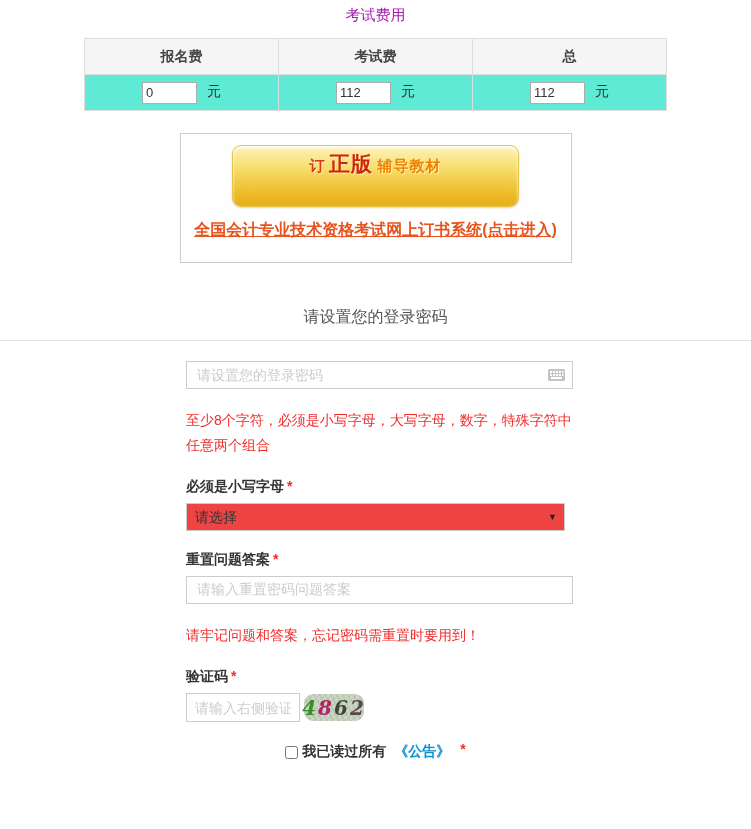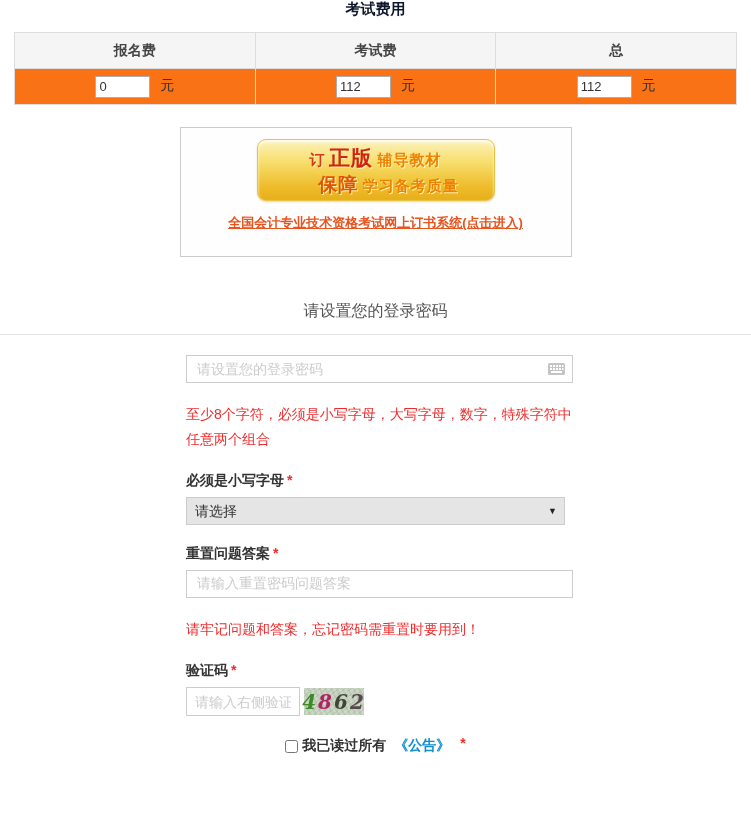--- a/index.html
+++ b/index.html
@@ -1,44 +1,44 @@
 <!DOCTYPE html>
 <html><head>
 <meta charset="utf-8">
 <style>
   * { box-sizing: border-box; }
   html,body { margin:0; padding:0; }
   body {
     width:751px; height:829px; background:#fff; position:relative; overflow:hidden;
     font-family:"Liberation Sans","DejaVu Sans",sans-serif; color:#333;
   }
-  .page-title { text-align:center; font-size:15px; font-weight:bold; color:#0f172a; padding-top:0; }
+  .page-title { text-align:center; font-size:15px; font-weight:normal; color:#a21caf; padding-top:6px; }
 
   
-  table.fee { width:723px; margin:13px auto 0; border-collapse:collapse; table-layout:fixed; }
+  table.fee { width:583px; margin:13px auto 0; border-collapse:collapse; table-layout:fixed; }
   table.fee th { background:#f5f5f5; border:1px solid #ddd; height:36px; font-size:14px; font-weight:bold; color:#444; text-align:center; }
-  table.fee td { border:1px solid #ddd; height:36px; text-align:center; font-size:14px; color:#333; background:#f97316; }
+  table.fee td { border:1px solid #ddd; height:36px; text-align:center; font-size:14px; color:#333; background:#5eead4; }
   .fee-input { width:55px; height:22px; border:1px solid #adadad; font-size:13px; padding:0 0 0 3px; color:#333; vertical-align:middle; }
   .fee-unit { margin-left:6px; }
 
   
   .banner-box { width:392px; height:130px; margin:22px auto 0; border:1px solid #ccc; background:#fefefe; text-align:center; }
   .gold-banner {
-    width:238px; height:62px; margin:11px auto 0; cursor:pointer;
+    width:287px; height:62px; margin:11px auto 0; cursor:pointer;
     background:linear-gradient(180deg,#fdf3bd 0%,#f7dd6a 38%,#eebc2a 78%,#e7af1a 100%);
     border:1px solid #e6c449; border-radius:9px; padding-top:5px;
     box-shadow:inset 0 2px 3px rgba(255,255,255,.85), 0 1px 2px rgba(180,140,20,.35);
   }
   .gb-line { line-height:25px; white-space:nowrap; font-weight:bold; text-shadow:1px 1px 0 #fff3b0; }
   .gb-line2 { padding-left:26px; }
   .gb-small { color:#d8391b; font-size:15px; }
   .gb-big   { color:#ce2410; font-size:21px; letter-spacing:1px; }
   .gb-big2  { color:#e05407; font-size:19px; letter-spacing:1px; }
   .gb-orange{ color:#ef8200; font-size:15px; letter-spacing:1px; }
-  .banner-link { display:inline-block; margin-top:13px; color:#e9531d; font-size:13px; font-weight:bold; text-decoration:underline; cursor:pointer; }
+  .banner-link { display:inline-block; margin-top:13px; color:#e9531d; font-size:16px; font-weight:bold; text-decoration:underline; cursor:pointer; }
 
   
   .section-title { text-align:center; font-size:16px; color:#555; margin-top:44px; }
   hr.divider { border:none; border-top:1px solid #e3e3e3; margin:12px 0 0 0; }
 
   
   .form-area { width:387px; margin:20px 0 0 186px; }
   .fgroup { margin-bottom:20px; }
   .flabel { font-size:14px; font-weight:bold; color:#333; margin-bottom:7px; }
   .star { color:#f12b2b; font-weight:bold; margin-left:3px; }
@@ -47,38 +47,38 @@
     width:100%; height:28px; border:1px solid #ccc; background:#fff;
     font-size:14px; color:#333; padding:0 30px 0 10px; outline:none;
     font-family:"Liberation Sans","DejaVu Sans",sans-serif;
   }
   .text-input::placeholder { color:#ccc; opacity:1; }
   .kbd-icon { position:absolute; right:8px; top:8px; width:17px; height:12px; }
   .hint { color:#f12b2b; font-size:14px; line-height:25px; margin-top:19px; }
 
   .select-wrap { position:relative; width:379px; }
   select.fselect {
-    width:100%; height:28px; border:1px solid #ccc; background:#e5e5e5; color:#333;
+    width:100%; height:28px; border:1px solid #ccc; background:#ef4444; color:#333;
     font-size:14px; padding:0 22px 0 8px; appearance:none; -webkit-appearance:none; outline:none;
     font-family:"Liberation Sans","DejaVu Sans",sans-serif;
   }
   .select-arrow { position:absolute; right:8px; top:9px; font-size:9px; color:#222; pointer-events:none; }
 
   .captcha-row { display:flex; align-items:center; }
   .captcha-input { width:114px; height:29px; border:1px solid #ccc; font-size:14px; padding:0 8px; color:#333; outline:none;
     font-family:"Liberation Sans","DejaVu Sans",sans-serif; }
   .captcha-input::placeholder { color:#ccc; opacity:1; }
   .captcha-img {
     width:60px; height:27px; margin-left:4px; cursor:pointer; user-select:none;
     background:
       repeating-linear-gradient(63deg, rgba(120,150,110,.18) 0 2px, rgba(0,0,0,0) 2px 5px),
       repeating-linear-gradient(-40deg, rgba(90,120,90,.14) 0 1px, rgba(0,0,0,0) 1px 4px),
       #cdd7c6;
     display:flex; align-items:center; justify-content:center;
-    font-family:"DejaVu Serif","Liberation Serif",serif; font-size:20px; font-weight:bold; letter-spacing:2px; font-style:italic;
+    font-family:"DejaVu Serif","Liberation Serif",serif; font-size:20px; font-weight:bold; letter-spacing:2px; font-style:italic;border-radius:9px;
   }
 
   .agree-row { margin-top:21px; text-align:center; font-size:14px; display:flex; justify-content:center; align-items:center; }
   .agree-row input[type=checkbox] { width:13px; height:13px; margin:0 4px 0 0; }
   .agree-label { font-weight:bold; color:#333; }
   .agree-link { color:#0e90d2; font-weight:bold; margin-left:8px; cursor:pointer; text-decoration:none; }
   .agree-star { color:#f12b2b; font-weight:bold; margin-left:10px; position:relative; top:-3px; }
 </style>
 </head>
 <body>
@@ -105,21 +105,20 @@
       <input class="fee-input" value="112" style="">
       <span class="fee-unit">元</span>
     </td>
   </tr>
 </tbody>
   </table>
 
 <div class="banner-box">
   <div class="gold-banner">
     <div class="gb-line"><span class="gb-small">订</span> <span class="gb-big">正版</span> <span class="gb-orange">辅导教材</span></div>
-    <div class="gb-line gb-line2"><span class="gb-big2">保障</span> <span class="gb-orange">学习备考质量</span></div>
   </div>
   <a class="banner-link">全国会计专业技术资格考试网上订书系统(点击进入)</a>
 </div>
 
 <div class="section-title">请设置您的登录密码</div>
 <hr class="divider">
 
 <div class="form-area">
 
   <div class="fgroup">

